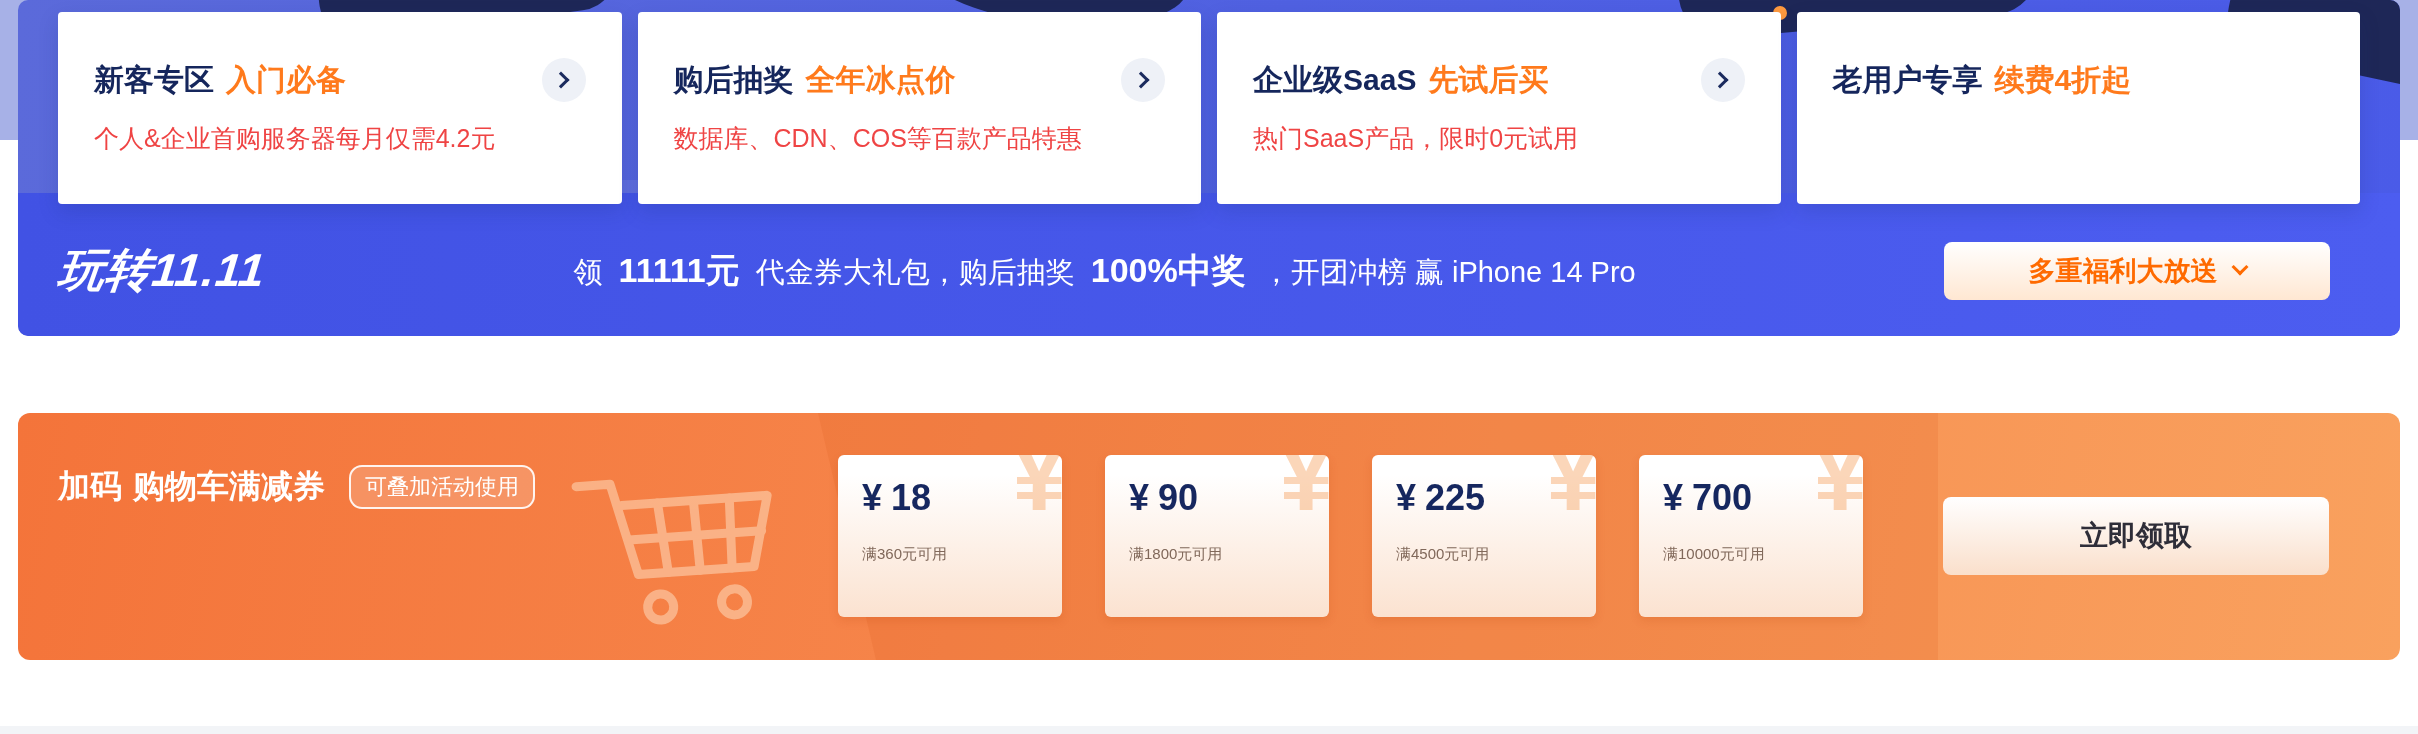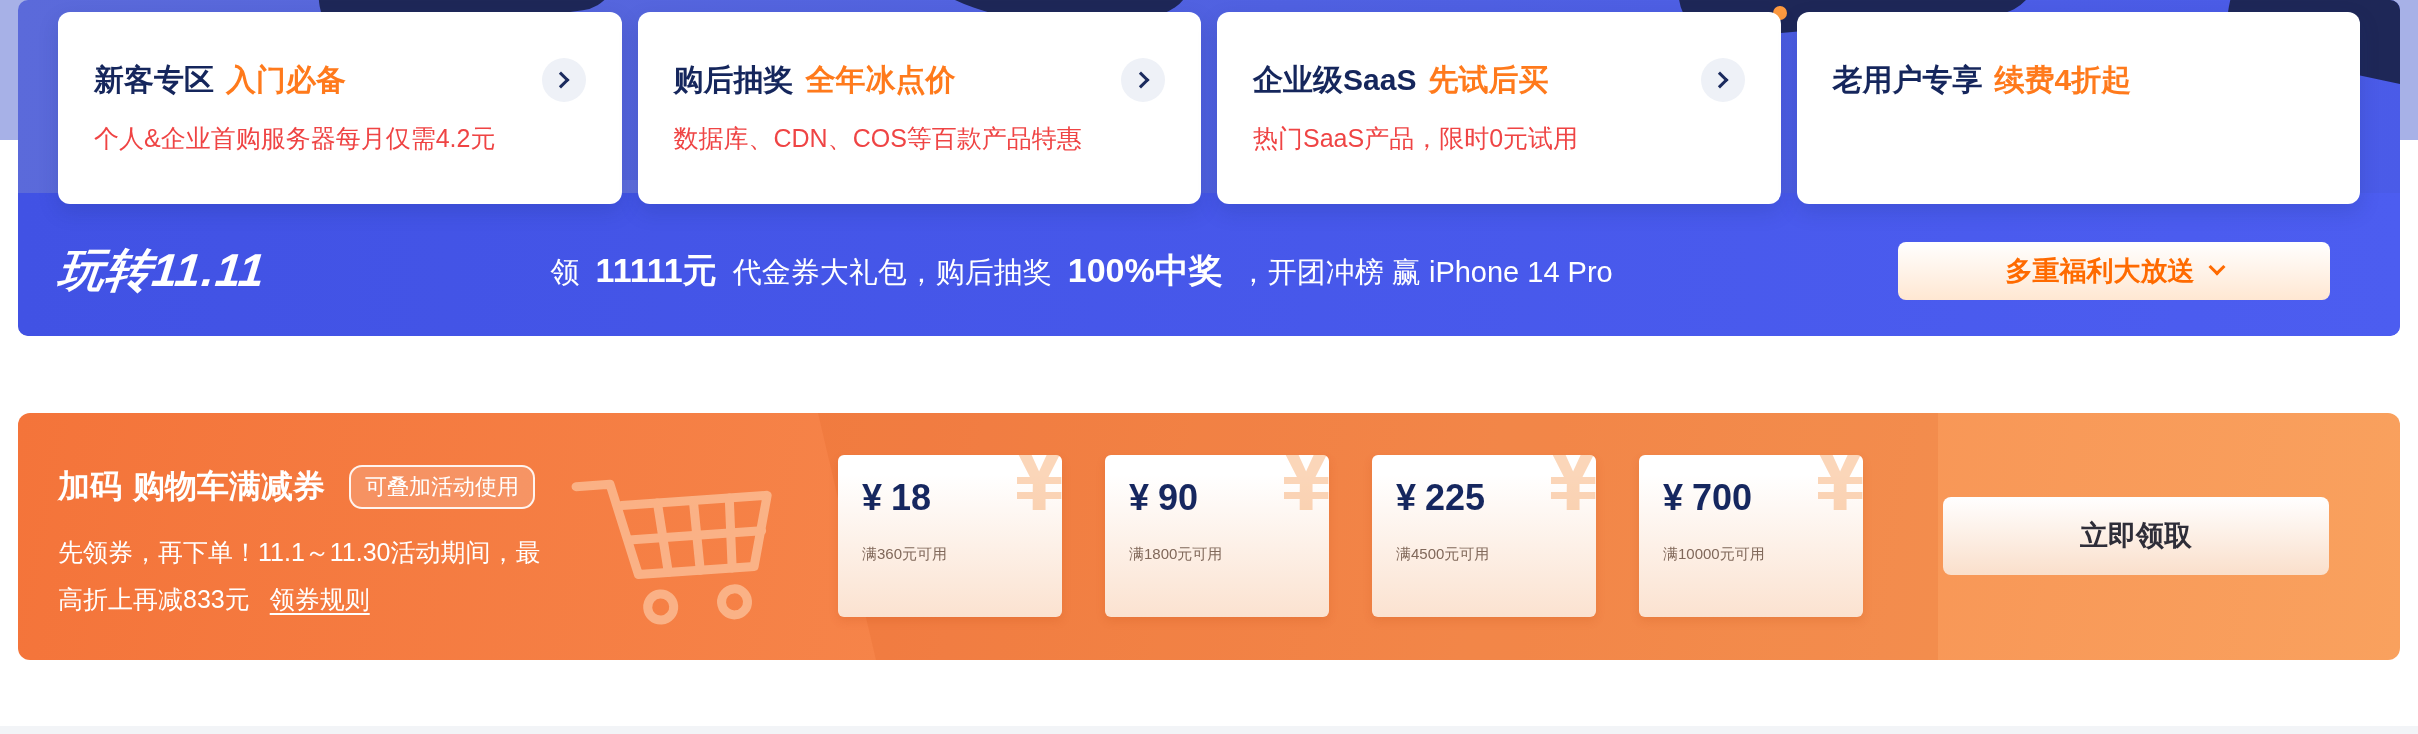--- a/index.html
+++ b/index.html
@@ -25,39 +25,39 @@
   .dot.d1 { left:1755px; top:6px;  width:14px; height:14px; }
   .dot.d2 { left:1130px; top:12px; width:10px; height:10px; }
 
   .ring { position:absolute; left:2080px; top:28px; width:230px; height:230px; border-radius:50%;
           border:26px solid rgba(255,255,255,0.16); }
   .swirl { position:absolute; left:250px; top:180px; width:430px; height:220px;
            background:rgba(255,255,255,0.07); transform:skewX(-30deg); }
 
   
   .cards { position:absolute; left:40px; right:40px; top:12px; display:flex; gap:16px; z-index:2; }
-  .card { position:relative; flex:1; height:192px; background:#ffffff; border-radius:12px;
+  .card { position:relative; flex:1; height:192px; background:#ffffff; border-radius:4px;
           box-shadow:0 8px 20px rgba(23,42,116,0.18); padding:50px 0 0 36px; cursor:pointer; }
   .card-title { display:flex; gap:12px; font-size:30px; font-weight:700; color:#15265c; line-height:36px; white-space:nowrap; }
   .card-title .hl { color:#ff7a1c; }
   .card-sub { margin-top:24px; font-size:25px; color:#ef4444; white-space:nowrap; }
   .card-arrow { position:absolute; right:36px; top:46px; width:44px; height:44px; border-radius:50%;
                 background:#eef1f7; display:flex; align-items:center; justify-content:center; cursor:pointer; }
   .chev-r { width:12px; height:12px; border-right:3px solid #1b2b5e; border-bottom:3px solid #1b2b5e;
             transform:rotate(-45deg); margin-left:-5px; }
 
   
   .banner { position:absolute; left:0; right:0; bottom:0; height:143px; z-index:1;
             background:linear-gradient(90deg,#4152e4,#4c5df0); border-radius:0 0 10px 10px;
             display:flex; align-items:center; padding-top:12px; }
   .banner-title { margin-left:40px; font-size:46px; font-weight:800; font-style:italic; color:#ffffff;
                   letter-spacing:1px; transform:skewX(-6deg); white-space:nowrap; }
   .banner-msg { flex:1; text-align:center; color:#ffffff; font-size:29px; white-space:nowrap; }
   .banner-msg .big { font-size:34px; font-weight:700; margin:0 8px; }
-  .benefits-btn { margin-right:70px; width:432px; height:58px; border:none; border-radius:8px;
+  .benefits-btn { margin-right:70px; width:386px; height:58px; border:none; border-radius:8px;
                   background:linear-gradient(180deg,#ffffff,#ffe7d2); color:#ff6a00; font-size:27px; font-weight:600;
                   display:flex; align-items:center; justify-content:center; gap:16px; cursor:pointer;
                   font-family:"Liberation Sans", sans-serif; flex:0 0 auto; }
   .chev-d { width:12px; height:12px; border-right:3px solid #ff6a00; border-bottom:3px solid #ff6a00;
             transform:rotate(45deg); margin-top:-8px; }
 
   
   .coupon-banner { position:relative; margin-top:77px; height:247px; border-radius:12px; overflow:hidden;
                    background:linear-gradient(100deg,#f4743a 0%, #f6854a 40%, #f9a15e 100%); }
   .ribbon { position:absolute; top:0; left:780px; width:1140px; height:100%;
@@ -177,26 +177,20 @@
           <circle cx="158" cy="152" r="13"></circle>
         </g>
       </svg>
 
       <div class="cs-left">
         <div class="cs-title-row">
           <span class="cs-lead">加码</span>
           <span class="cs-main">购物车满减券</span>
           <span class="cs-badge">可叠加活动使用</span>
         </div>
-        <div class="cs-desc">
-          <div>先领券，再下单！11.1～11.30活动期间，最</div>
-          <div>
-            <span>高折上再减833元</span><a class="rules">领券规则</a>
-          </div>
-        </div>
       </div>
 
       <div class="coupons">
         <div class="coupon">
           <div class="wm">¥</div>
           <div class="amt">
             <span class="cur">¥</span><span>18</span>
           </div>
           <div class="cond">满360元可用</div>
         </div>

